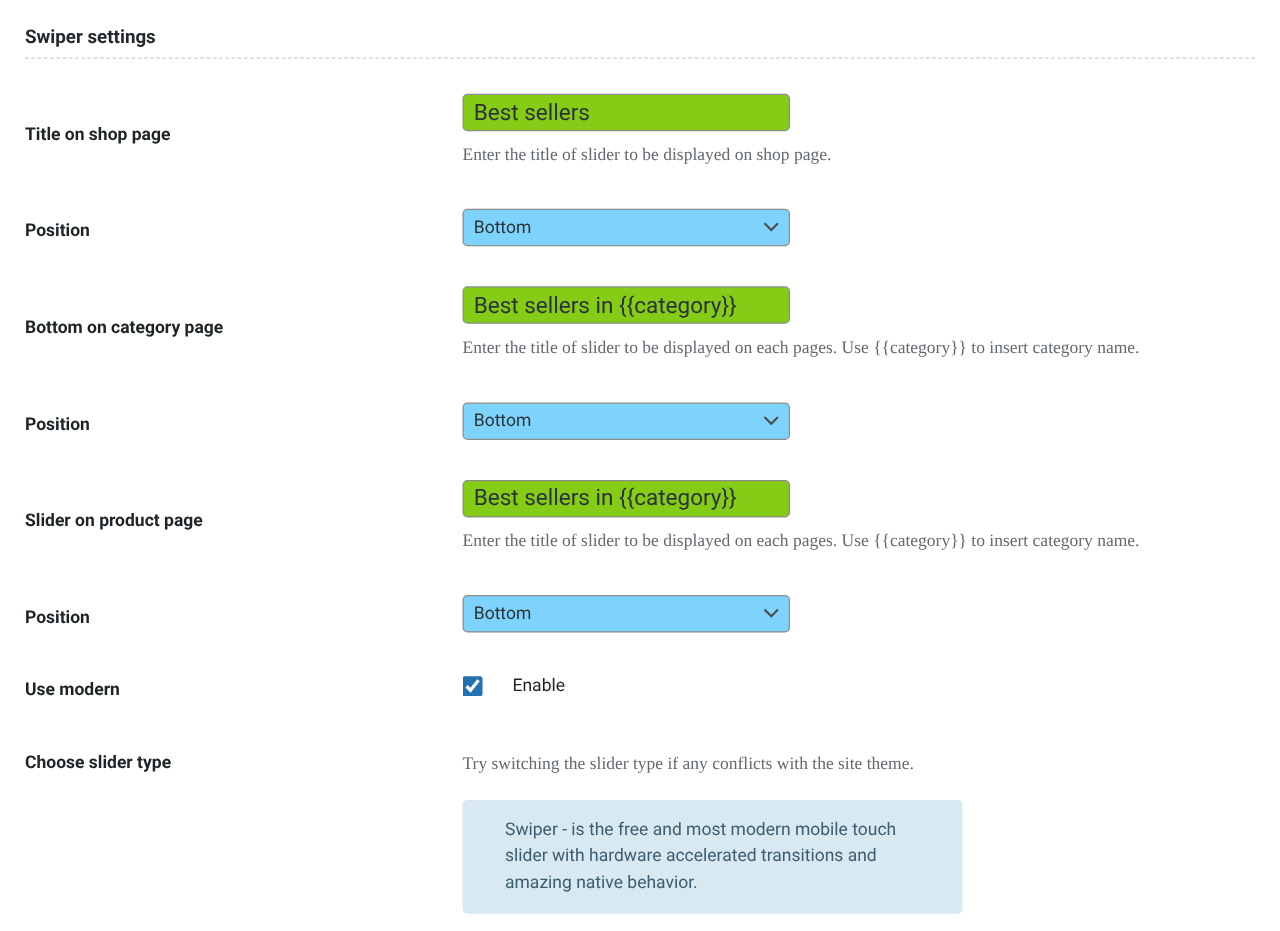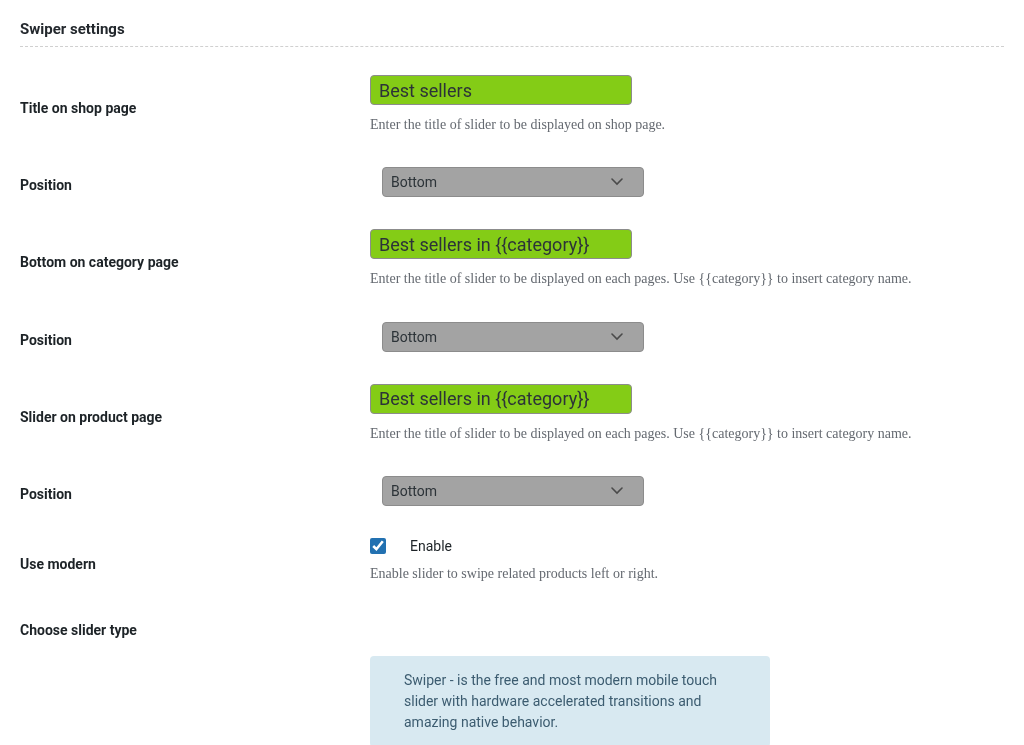--- a/index.html
+++ b/index.html
@@ -53,23 +53,22 @@
   }
   .select-wrap select {
     width: 100%;
     height: 30px;
     border: 1px solid #8c8c8c;
     border-radius: 4px;
     padding: 0 28px 0 8px;
     font-size: 14px;
     font-family: inherit;
     color: #2c3338;
-    background: #a3a3a3;
+    background: #7dd3fc;
     appearance: none;
-    margin-left: 12px;
     -webkit-appearance: none;
   }
   .select-wrap .chev {
     position: absolute;
     right: 9px;
     top: 50%;
     transform: translateY(-50%);
     pointer-events: none;
     color: #4a4a4a;
   }
@@ -178,27 +177,27 @@
   </div>
 </div>
 
 <div class="row">
   <div class="th">Use modern</div>
   <div class="td">
     <div class="checkbox-line">
       <input type="checkbox" checked="" style="">
       <span class="cb-label">Enable</span>
     </div>
-    <div class="desc">Enable slider to swipe related products left or right.</div>
   </div>
 </div>
 
 <div class="row tight">
   <div class="th">Choose slider type</div>
   <div class="td">
+    <div class="desc">Try switching the slider type if any conflicts with the site theme.</div>
   </div>
 </div>
 
 <div class="row tight">
   <div class="th"></div>
   <div class="td">
     <div class="notice">
       <span>Swiper - is the free and most modern mobile touch slider with hardware accelerated transitions and amazing native behavior. </span>
     </div>
   </div>

